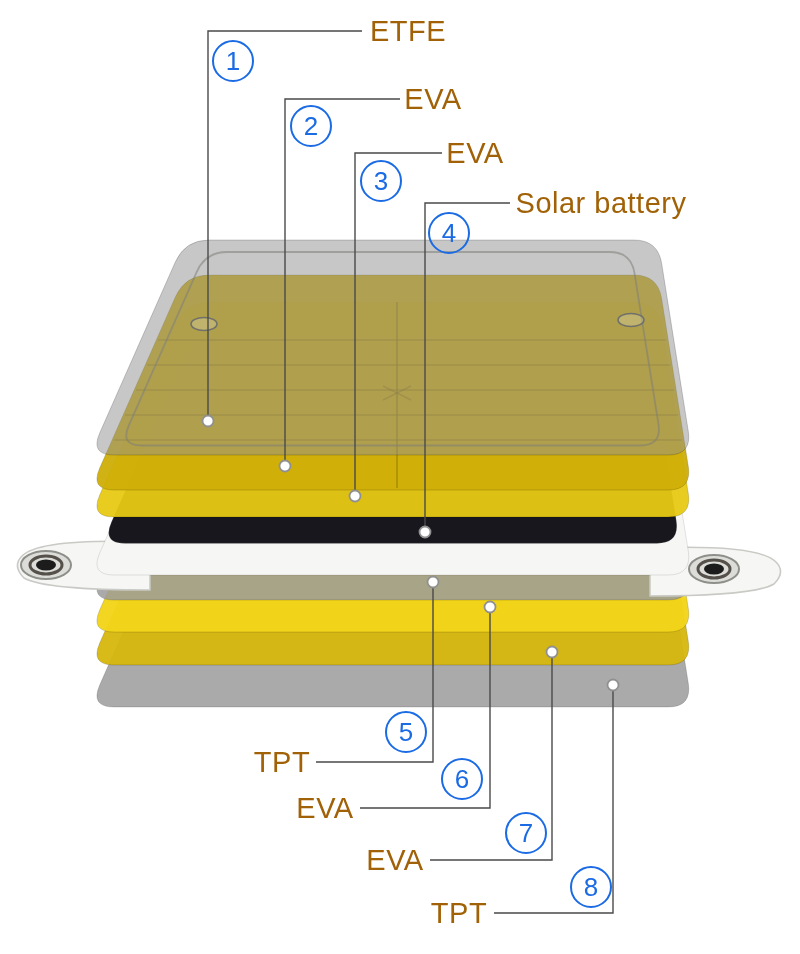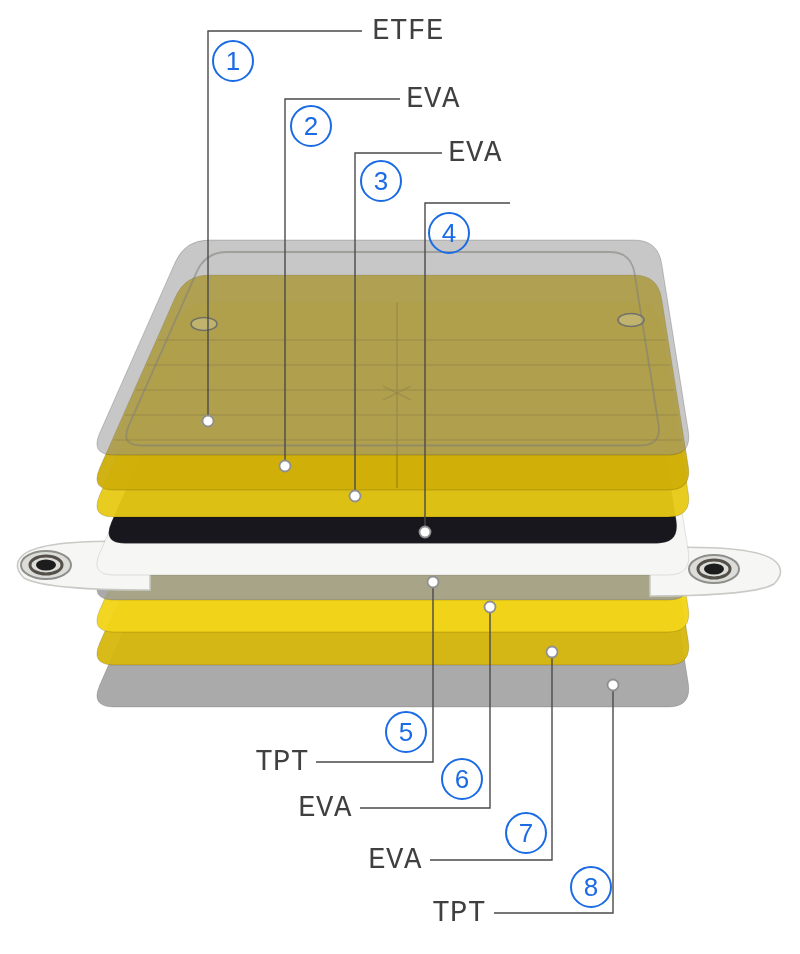--- a/index.html
+++ b/index.html
@@ -3,21 +3,21 @@
 <meta charset="utf-8">
 <style>
   html,body{margin:0;padding:0;background:#ffffff;}
   .stage{
     position:relative;width:800px;height:954px;background:#ffffff;
     font-family:"Liberation Sans",sans-serif;overflow:hidden;
   }
   .stage svg{position:absolute;left:0;top:0;}
   .lbl{
     position:absolute;transform:translate(-50%,-50%);
-    font-size:29px;color:#404040;white-space:nowrap;letter-spacing:.5px;font-family:Liberation Mono, monospace;
+    font-size:29px;color:#a16207;white-space:nowrap;letter-spacing:.5px;
   }
   .num{
     position:absolute;transform:translate(-50%,-50%);
     width:38px;height:38px;border:2.4px solid #1b6be4;border-radius:50%;
     color:#1b6be4;font-size:26px;font-weight:500;
     display:flex;align-items:center;justify-content:center;
     background:rgba(255,255,255,.0);
   }
 </style>
 </head>
@@ -97,18 +97,19 @@
   <div class="num" style="left:381px;top:181px">3</div>
   <div class="num" style="left:449px;top:233px">4</div>
   <div class="num" style="left:406px;top:732px">5</div>
   <div class="num" style="left:462px;top:779px">6</div>
   <div class="num" style="left:526px;top:833px">7</div>
   <div class="num" style="left:591px;top:887px">8</div>
 
   <div class="lbl" style="left:408px;top:31px">ETFE</div>
   <div class="lbl" style="left:433px;top:99px">EVA</div>
   <div class="lbl" style="left:475px;top:153px">EVA</div>
+  <div class="lbl" style="left:601px;top:203px">Solar battery</div>
   <div class="lbl" style="left:282px;top:762px">TPT</div>
   <div class="lbl" style="left:325px;top:808px">EVA</div>
   <div class="lbl" style="left:395px;top:860px">EVA</div>
   <div class="lbl" style="left:459px;top:913px">TPT</div>
 
 </div>
 
 </body></html>

